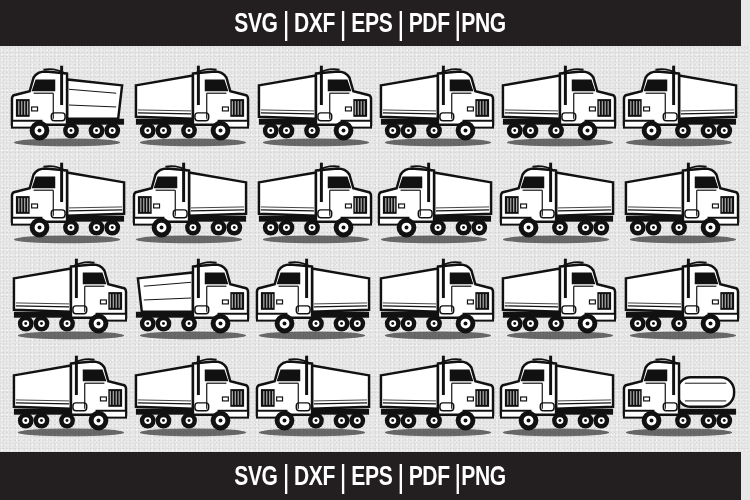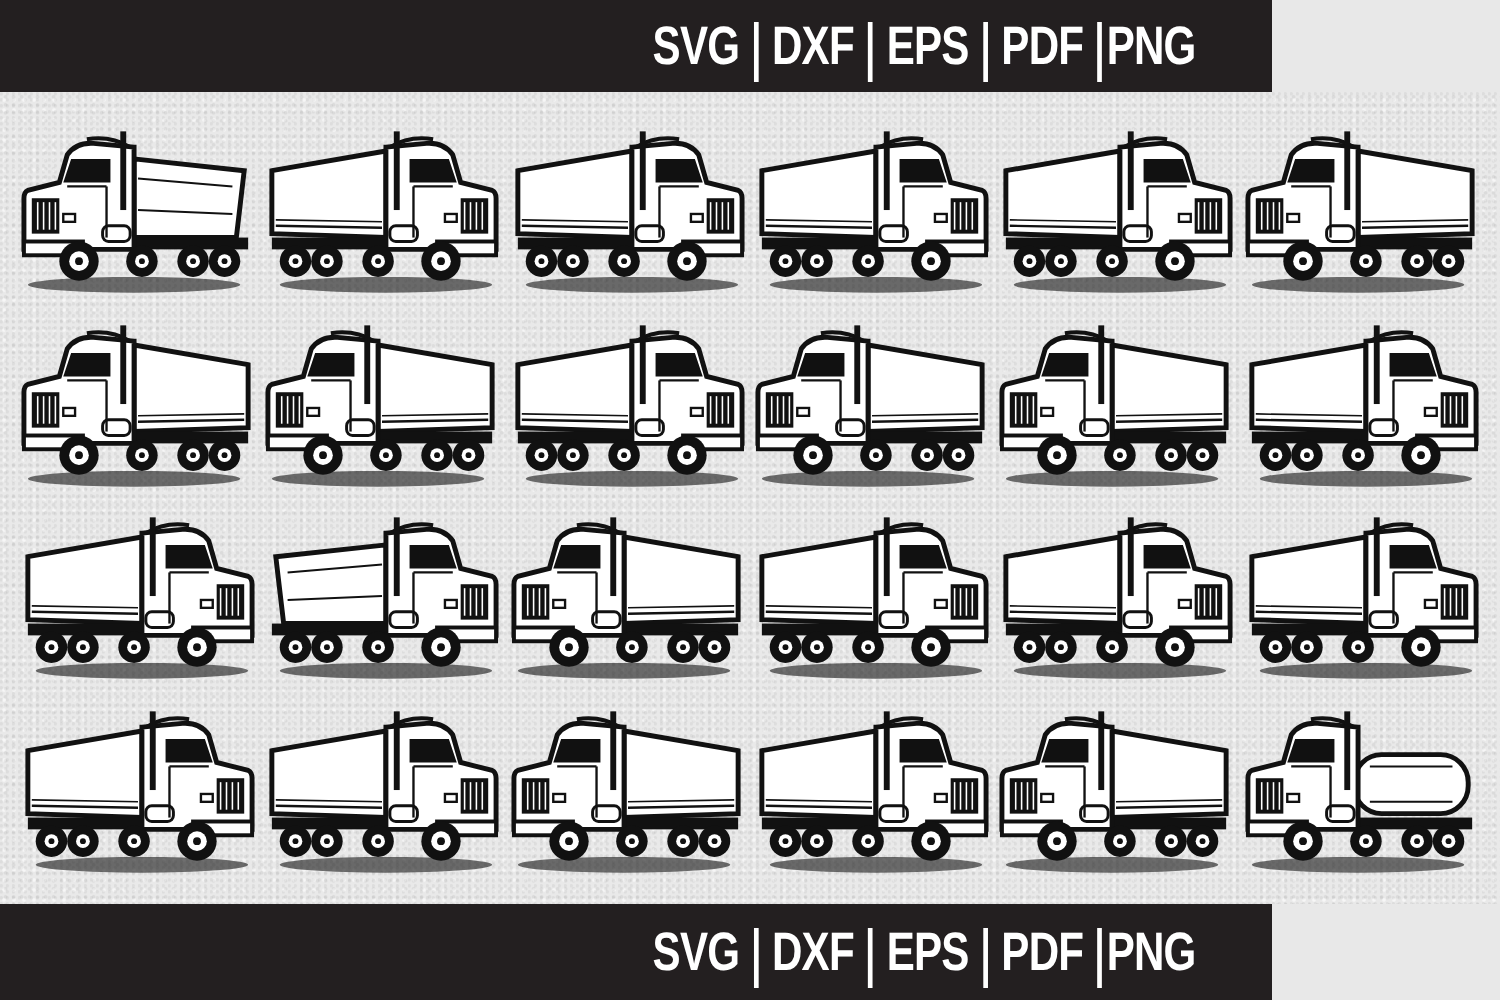--- a/index.html
+++ b/index.html
@@ -1,17 +1,17 @@
 <!DOCTYPE html>
 <html><head>
 <meta charset="utf-8">
 <style>
   html,body{margin:0;padding:0;}
   body{width:750px;height:500px;overflow:hidden;position:relative;background:#e8e8e8;font-family:"Liberation Sans","DejaVu Sans",sans-serif;}
-  .banner{position:absolute;left:0;width:636px;background:#231f20;display:flex;justify-content:flex-end;align-items:center;}
+  .banner{position:absolute;left:0;width:741px;background:#231f20;display:flex;justify-content:center;align-items:center;}
   .banner.top{top:0;height:46px;}
   .banner.bottom{top:452px;height:48px;}
   .fmt{color:#fff;font-family:"Liberation Sans",sans-serif;font-weight:bold;font-size:27px;letter-spacing:-0.5px;transform:scaleX(0.78);display:flex;align-items:center;white-space:nowrap;}
   .sep{display:inline-block;width:3px;height:30px;background:#fff;margin:0 9px;position:relative;top:3px;}
   .sep.tight{margin-right:3px;}
   .canvas{position:absolute;left:0;top:46px;width:750px;height:406px;
     background-color:#e9e9e9;
     background-image:
       radial-gradient(circle at 20% 30%, rgba(0,0,0,0.05) 0.6px, transparent 1.2px),
       radial-gradient(circle at 70% 60%, rgba(0,0,0,0.06) 0.6px, transparent 1.2px),

